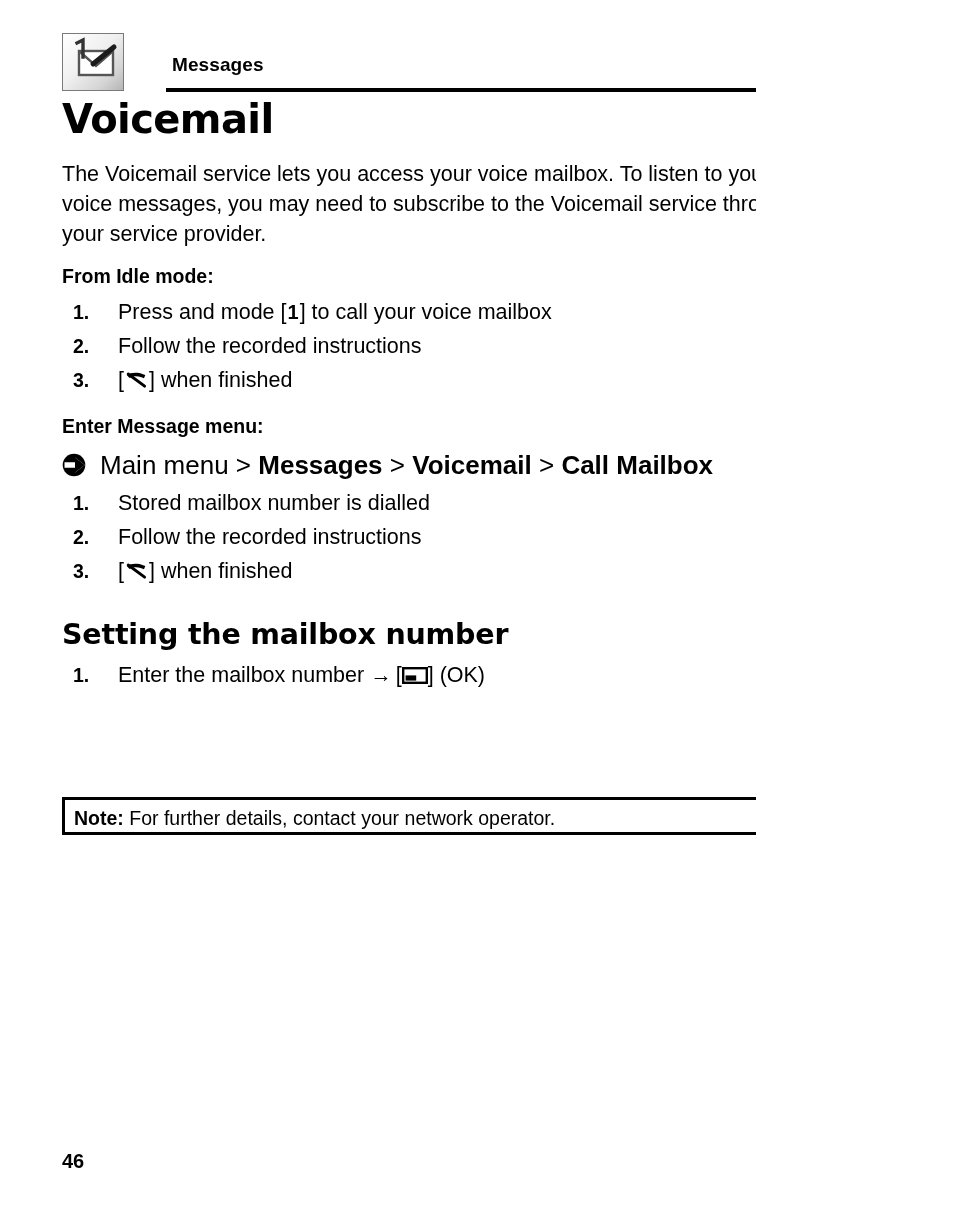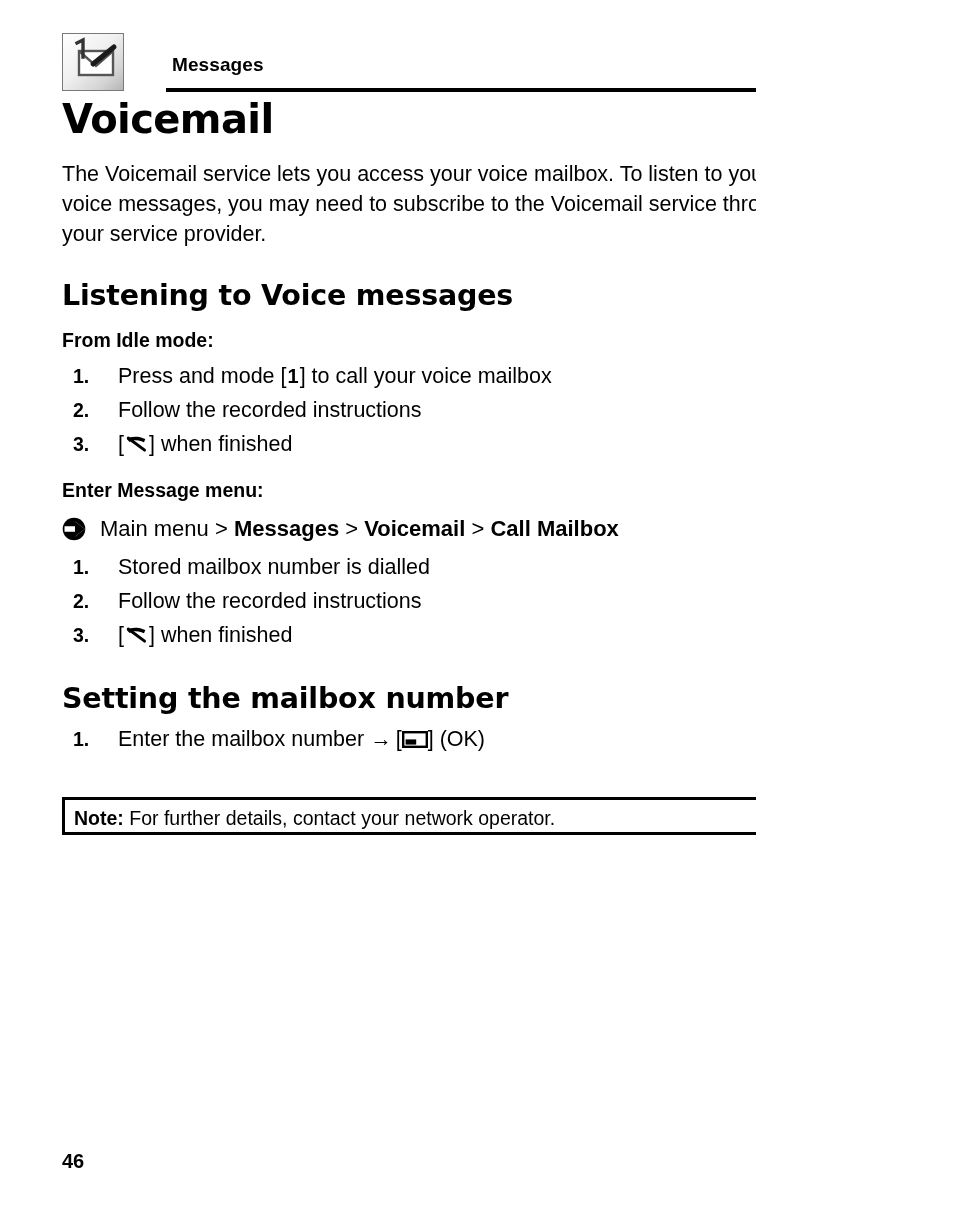--- a/index.html
+++ b/index.html
@@ -119,21 +119,21 @@
     left: 11px;
     top: 0;
     font-weight: bold;
     font-size: 19.5px;
   }
 
   .crumb {
     position: relative;
     margin: 11px 0 0 0;
     padding-left: 38px;
-    font-size: 22px;
+    font-size: 26px;
     line-height: 30px;
     white-space: nowrap;
   }
   .crumb .arrow-badge {
     position: absolute;
     left: 0;
     top: 3px;
   }
   .crumb b { font-weight: bold; }
   .crumb .sep { font-weight: normal; }
@@ -217,21 +217,20 @@
     <div class="header-title">Messages</div>
     <div class="header-rule"></div>
   </div>
 
   <div class="content">
 
     <h1 class="doc-title">Voicemail</h1>
 
     <p class="intro">The Voicemail service lets you access your voice mailbox. To listen to your voice messages, you may need to subscribe to the Voicemail service through your service provider.</p>
 
-    <h2 class="section">Listening to Voice messages</h2>
 
     <h3 class="sub">From Idle mode:</h3>
 
     <ol class="steps">
       <li>
         <span class="num">1.</span>
         <span>Press and mode [</span><span class="key-num">1</span><span>] to call your voice mailbox</span>
       </li>
       <li>
         <span class="num">2.</span>

